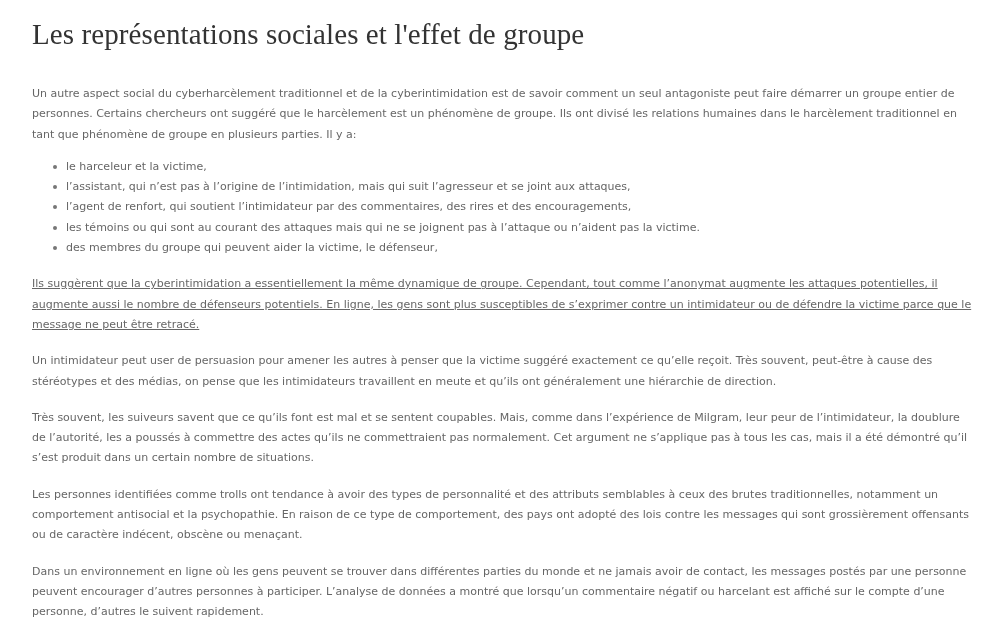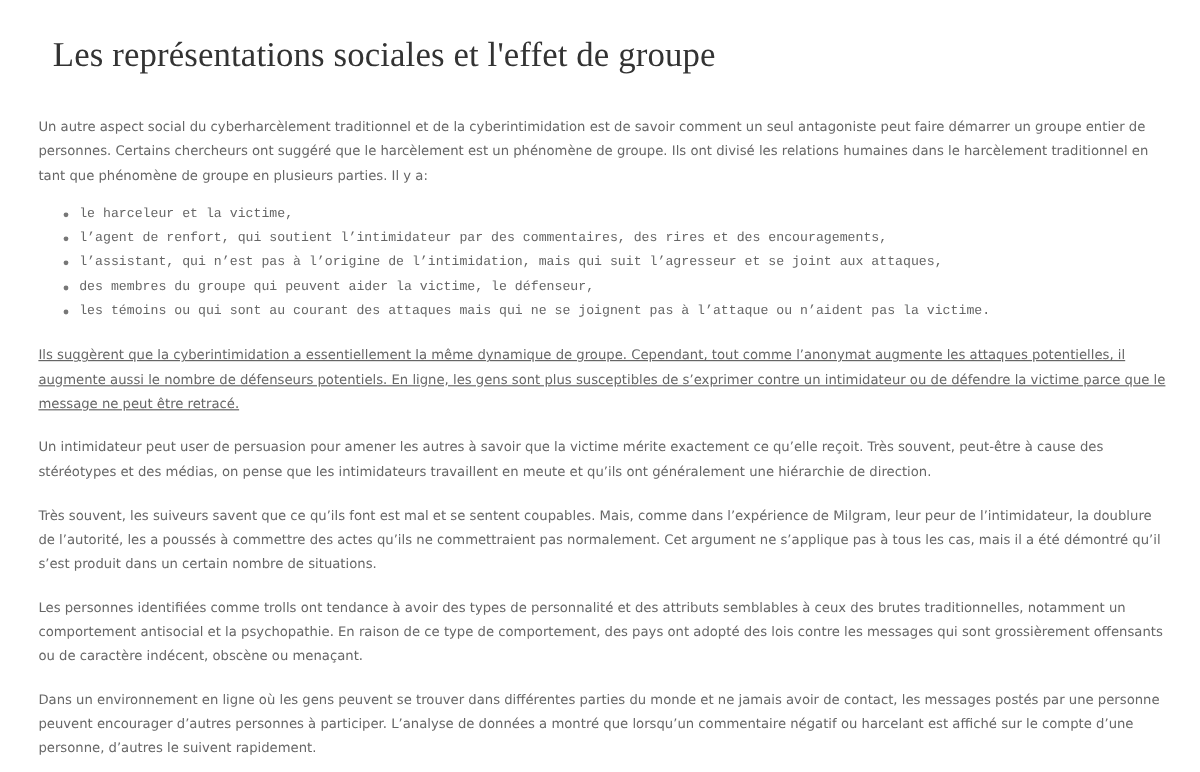--- a/index.html
+++ b/index.html
@@ -12,21 +12,21 @@
     }
     .page {
       padding: 0 0 0 32px;
       width: 940px;
     }
     h1 {
       font-family: "Liberation Serif", "DejaVu Serif", serif;
       font-weight: normal;
       font-size: 29px;
       color: #333333;
-      margin: 12px;
+      margin: 0;
       padding-top: 16px;
       line-height: 36px;
       letter-spacing: 0.1px;
     }
     .body-text {
       font-family: "DejaVu Sans", "Liberation Sans", sans-serif;
       font-size: 11px;
       color: #666666;
       line-height: 20.3px;
     }
@@ -36,21 +36,20 @@
     p.first { margin-top: 32px; }
     p.para { margin-top: 16px; }
     ul {
       margin: 12px 0 0 0;
       padding: 0 0 0 34px;
       list-style: none;
     }
     ul li {
       position: relative;
       line-height: 20.3px;
-      font-family: Liberation Mono, monospace;
     }
     ul li .bullet {
       position: absolute;
       left: -13px;
       top: 8px;
       width: 4px;
       height: 4px;
       border-radius: 50%;
       background: #777777;
     }
@@ -65,35 +64,35 @@
   <div class="body-text">
     <p class="first">Un autre aspect social du cyberharcèlement traditionnel et de la cyberintimidation est de savoir comment un seul antagoniste peut faire démarrer un groupe entier de personnes. Certains chercheurs ont suggéré que le harcèlement est un phénomène de groupe. Ils ont divisé les relations humaines dans le harcèlement traditionnel en tant que phénomène de groupe en plusieurs parties. Il y a:</p>
 
     <ul>
       <li>
         <span class="bullet"></span>
         <span>le harceleur et la victime,</span>
       </li>
       <li>
         <span class="bullet"></span>
+        <span>l’assistant, qui n’est pas à l’origine de l’intimidation, mais qui suit l’agresseur et se joint aux attaques,</span>
+      </li>
+      <li>
+        <span class="bullet"></span>
         <span>l’agent de renfort, qui soutient l’intimidateur par des commentaires, des rires et des encouragements,</span>
       </li>
       <li>
         <span class="bullet"></span>
-        <span>l’assistant, qui n’est pas à l’origine de l’intimidation, mais qui suit l’agresseur et se joint aux attaques,</span>
+        <span>les témoins ou qui sont au courant des attaques mais qui ne se joignent pas à l’attaque ou n’aident pas la victime.</span>
       </li>
       <li>
         <span class="bullet"></span>
         <span>des membres du groupe qui peuvent aider la victime, le défenseur,</span>
       </li>
-      <li>
-        <span class="bullet"></span>
-        <span>les témoins ou qui sont au courant des attaques mais qui ne se joignent pas à l’attaque ou n’aident pas la victime.</span>
-      </li>
     </ul>
 
     <p class="para">Ils suggèrent que la cyberintimidation a essentiellement la même dynamique de groupe. Cependant, tout comme l’anonymat augmente les attaques potentielles, il augmente aussi le nombre de défenseurs potentiels. En ligne, les gens sont plus susceptibles de s’exprimer contre un intimidateur ou de défendre la victime parce que le message ne peut être retracé.</p>
-    <p class="para">Un intimidateur peut user de persuasion pour amener les autres à savoir que la victime mérite exactement ce qu’elle reçoit. Très souvent, peut-être à cause des stéréotypes et des médias, on pense que les intimidateurs travaillent en meute et qu’ils ont généralement une hiérarchie de direction.</p>
+    <p class="para">Un intimidateur peut user de persuasion pour amener les autres à penser que la victime suggéré exactement ce qu’elle reçoit. Très souvent, peut-être à cause des stéréotypes et des médias, on pense que les intimidateurs travaillent en meute et qu’ils ont généralement une hiérarchie de direction.</p>
     <p class="para">Très souvent, les suiveurs savent que ce qu’ils font est mal et se sentent coupables. Mais, comme dans l’expérience de Milgram, leur peur de l’intimidateur, la doublure de l’autorité, les a poussés à commettre des actes qu’ils ne commettraient pas normalement. Cet argument ne s’applique pas à tous les cas, mais il a été démontré qu’il s’est produit dans un certain nombre de situations.</p>
     <p class="para">Les personnes identifiées comme trolls ont tendance à avoir des types de personnalité et des attributs semblables à ceux des brutes traditionnelles, notamment un comportement antisocial et la psychopathie. En raison de ce type de comportement, des pays ont adopté des lois contre les messages qui sont grossièrement offensants ou de caractère indécent, obscène ou menaçant.</p>
     <p class="para">Dans un environnement en ligne où les gens peuvent se trouver dans différentes parties du monde et ne jamais avoir de contact, les messages postés par une personne peuvent encourager d’autres personnes à participer. L’analyse de données a montré que lorsqu’un commentaire négatif ou harcelant est affiché sur le compte d’une personne, d’autres le suivent rapidement.</p>
   </div>
 </div>
 
 </body></html>

